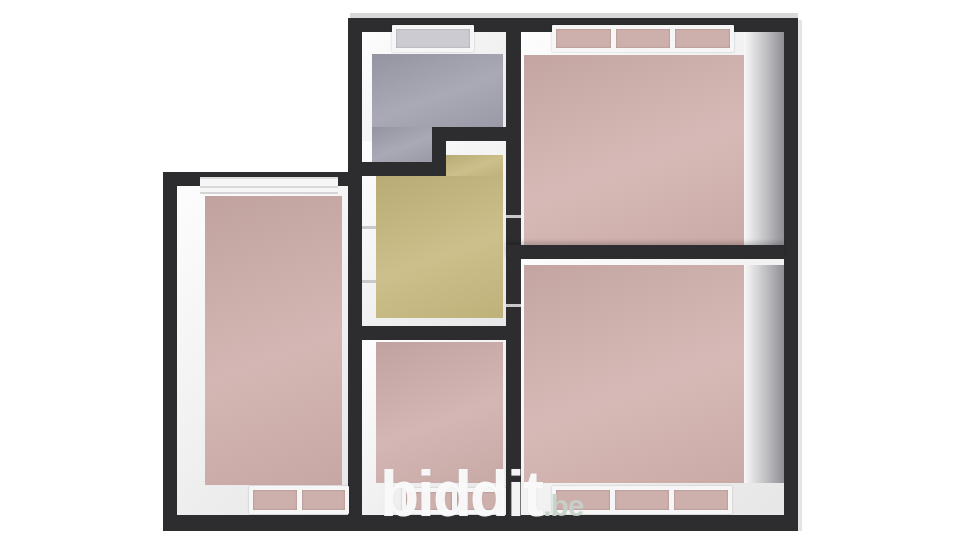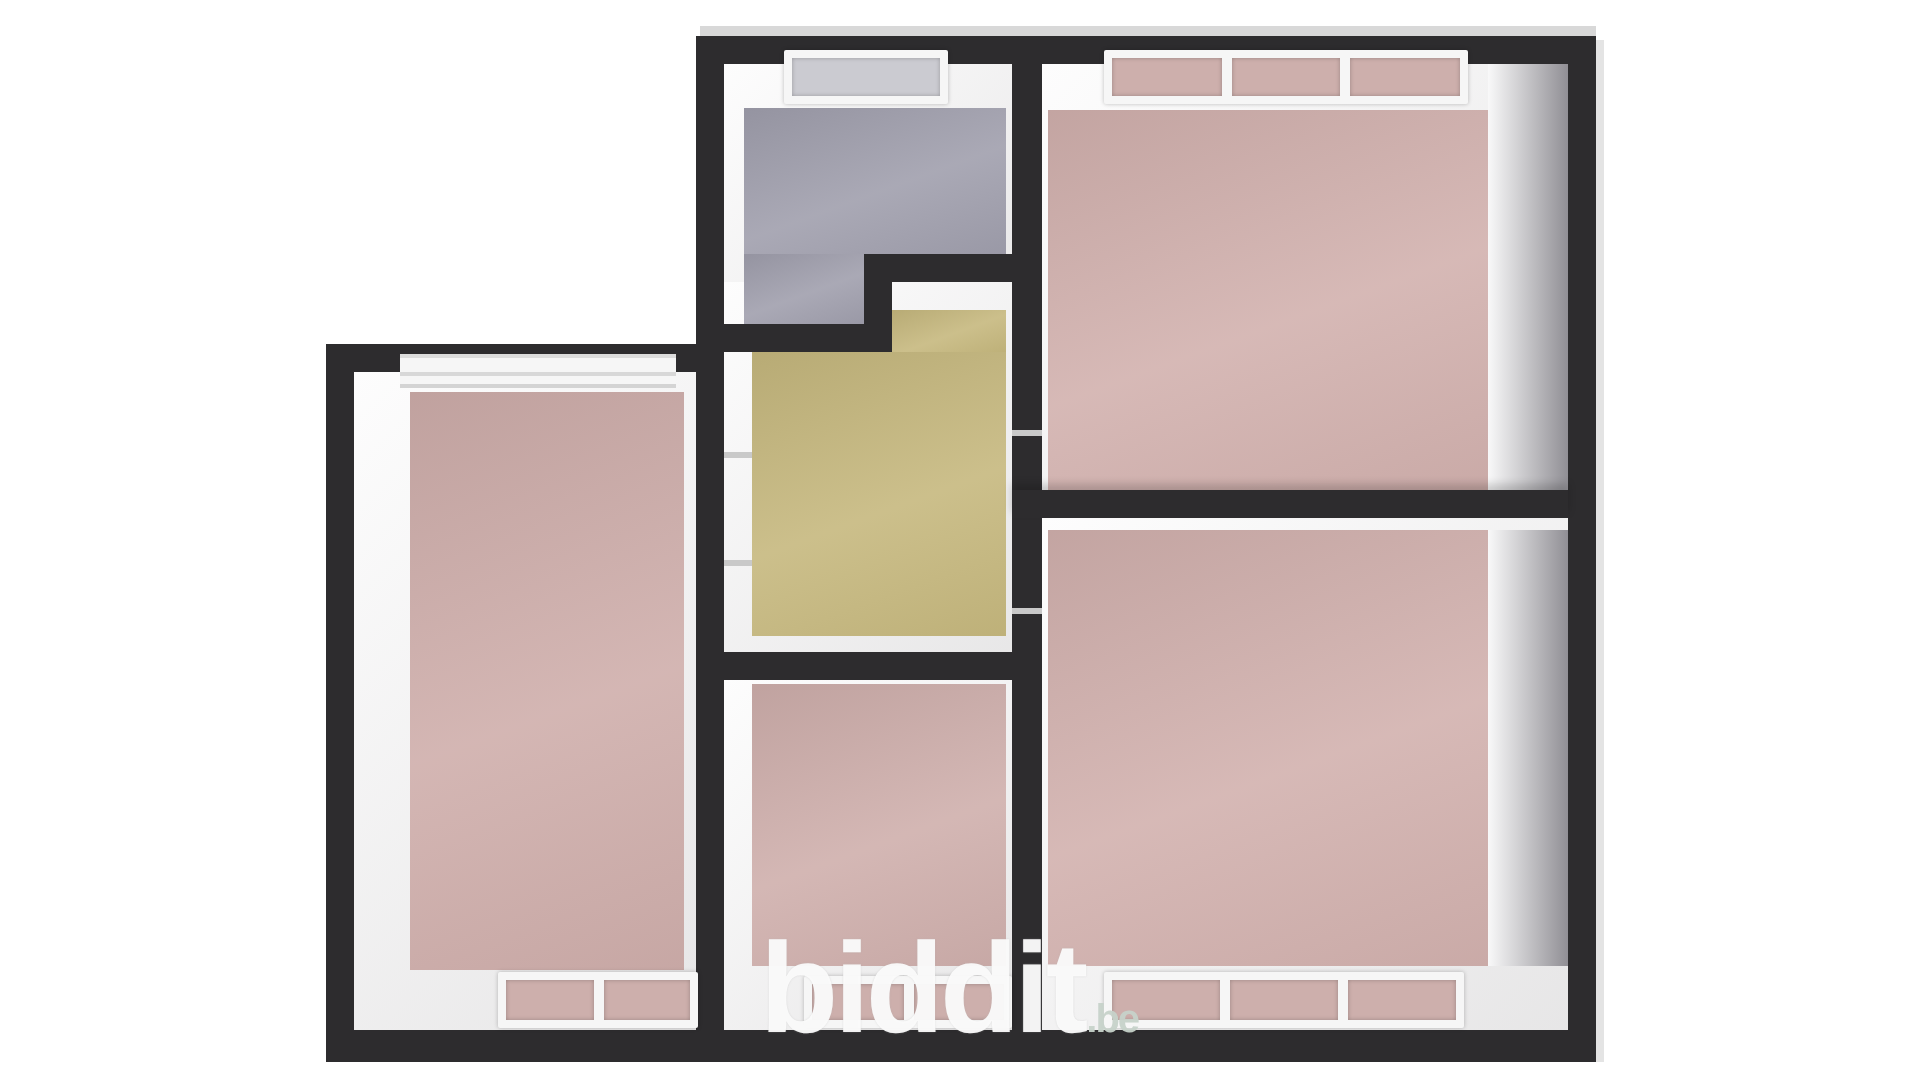--- a/index.html
+++ b/index.html
@@ -13,21 +13,21 @@
   .win{position:absolute;display:flex;gap:5px;padding:4px;box-sizing:border-box;border-radius:1px;
        box-shadow:0 0 2px rgba(0,0,0,.25);}
   .pane{flex:1;box-shadow:inset 0 0 2px rgba(0,0,0,.25);}
   .glazing-strip{position:absolute;box-sizing:border-box;border-top:2px solid #dcdcdc;border-bottom:2px solid #d4d4d4;}
   .glazing-strip .mid{position:absolute;left:0;right:0;top:50%;height:2px;background:#d8d8d8;}
   .jamb{position:absolute;background:#c9c9c9;}
   #watermark{position:absolute;left:380px;top:462px;z-index:10;display:flex;align-items:baseline;
              line-height:1;white-space:nowrap;}
   #wm-brand{font-size:64px;font-weight:bold;letter-spacing:-2px;color:rgba(251,251,251,.95);
             text-shadow:0 0 1px rgba(180,180,180,.4);}
-  #wm-tld{font-size:20px;font-weight:bold;letter-spacing:-1px;margin-left:1px;color:rgba(198,210,201,.95);}
+  #wm-tld{font-size:30px;font-weight:bold;letter-spacing:-1px;margin-left:1px;color:rgba(198,210,201,.95);}
   .divider-shadow{box-shadow:0 -3px 4px rgba(0,0,0,.18);}
 </style>
 </head>
 <body>
 
 <div id="stage">
 
   <div class="abs" style="left: 350px; top: 13px; width: 448px; height: 5px; background-color: rgb(216, 216, 216);"></div>
   <div class="abs" style="left: 798px; top: 20px; width: 4px; height: 511px; opacity: 0.7; background-color: rgb(216, 216, 216);"></div>
 

